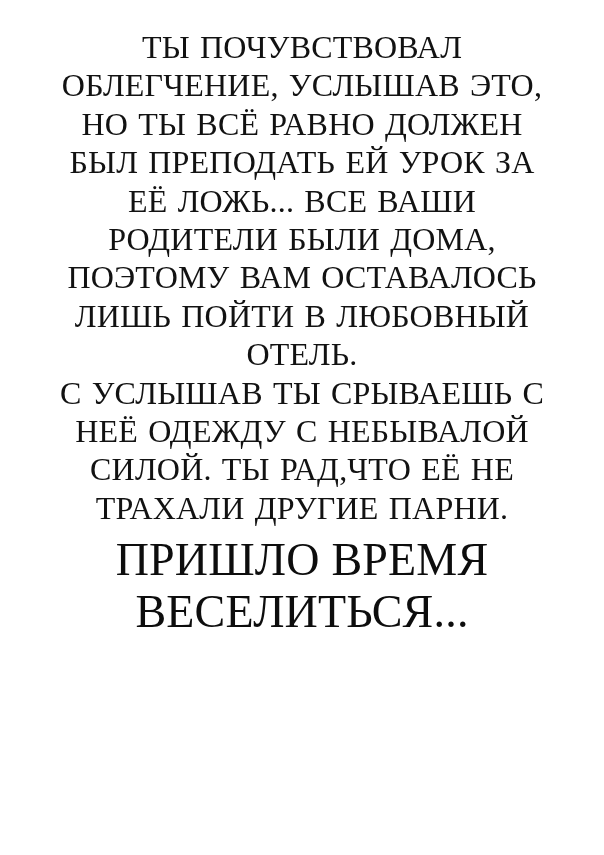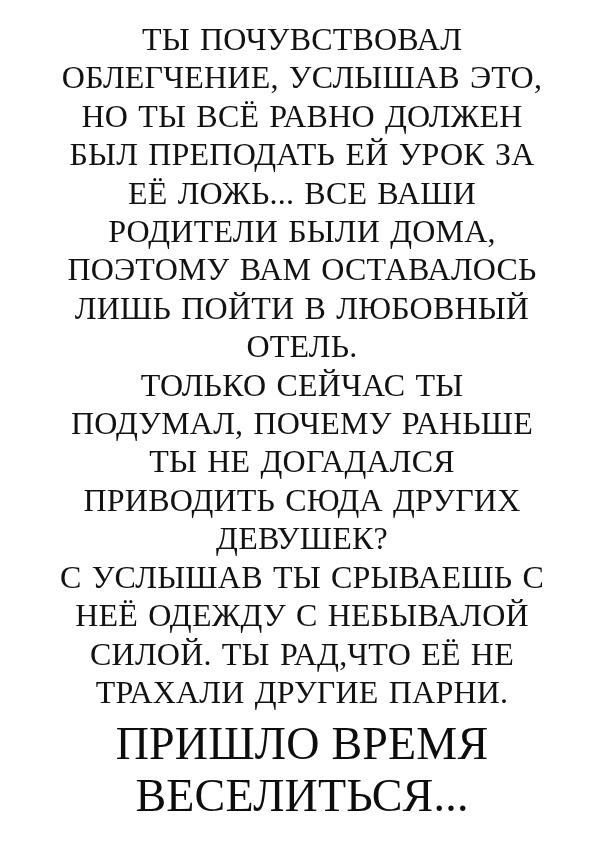--- a/index.html
+++ b/index.html
@@ -11,21 +11,21 @@
     position: relative;
     width: 604px;
     height: 855px;
     background: #ffffff;
     overflow: hidden;
     font-family: "Liberation Serif", "DejaVu Serif", serif;
   }
   .text-stack {
     box-sizing: border-box;
     width: 100%;
-    padding: 20px 28px 0 28px;
+    padding: 28px 28px 0 28px;
     text-align: center;
     color: #121212;
   }
   .para {
     white-space: pre-line;        
     font-size: 32px;
     line-height: 38.4px;
     font-weight: 400;
     word-spacing: 2px;
     letter-spacing: 0.2px;
@@ -48,25 +48,20 @@
   <div class="text-stack">
     <div class="para">ТЫ ПОЧУВСТВОВАЛ
 ОБЛЕГЧЕНИЕ, УСЛЫШАВ ЭТО,
 НО ТЫ ВСЁ РАВНО ДОЛЖЕН
 БЫЛ ПРЕПОДАТЬ ЕЙ УРОК ЗА
 ЕЁ ЛОЖЬ... ВСЕ ВАШИ
 РОДИТЕЛИ БЫЛИ ДОМА,
 ПОЭТОМУ ВАМ ОСТАВАЛОСЬ
 ЛИШЬ ПОЙТИ В ЛЮБОВНЫЙ
 ОТЕЛЬ.</div>
-    <div class="para">ТОЛЬКО СЕЙЧАС ТЫ
-ПОДУМАЛ, ПОЧЕМУ РАНЬШЕ
-ТЫ НЕ ДОГАДАЛСЯ
-ПРИВОДИТЬ СЮДА ДРУГИХ
-ДЕВУШЕК?</div>
     <div class="para">С УСЛЫШАВ ТЫ СРЫВАЕШЬ С
 НЕЁ ОДЕЖДУ С НЕБЫВАЛОЙ
 СИЛОЙ. ТЫ РАД,ЧТО ЕЁ НЕ
 ТРАХАЛИ ДРУГИЕ ПАРНИ.</div>
     <div class="emphasis">ПРИШЛО ВРЕМЯ
 ВЕСЕЛИТЬСЯ...</div>
   </div>
 </div>
 
 </body></html>

